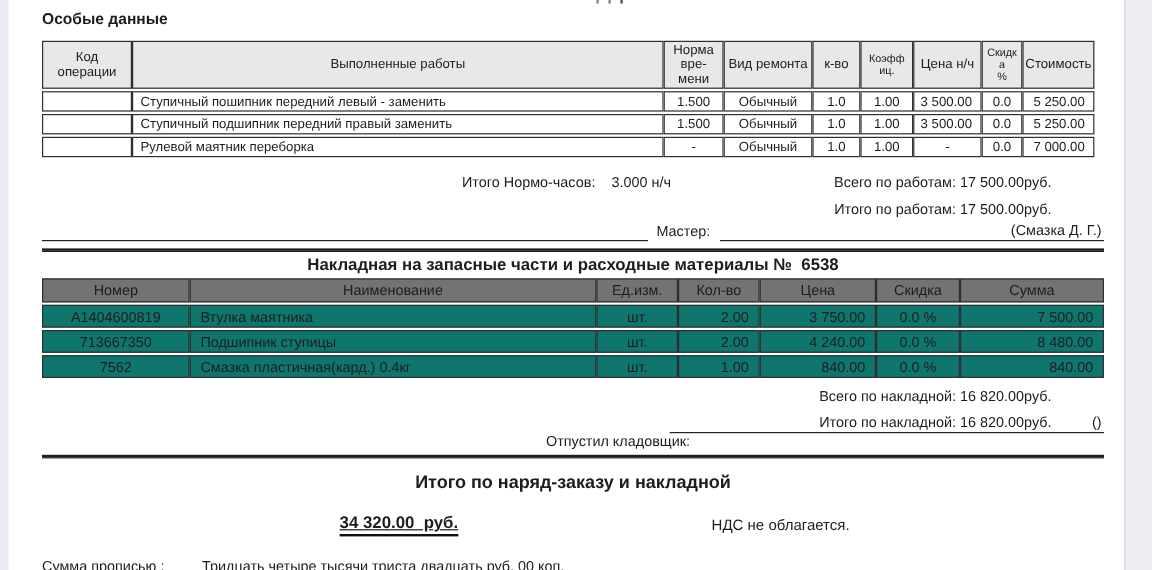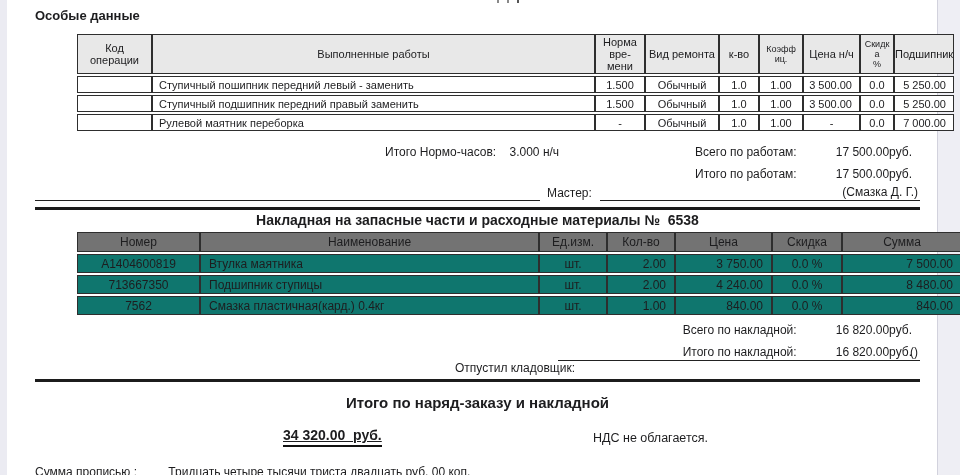--- a/index.html
+++ b/index.html
@@ -25,40 +25,40 @@
     position: absolute; width: 2px; height: 3px; background: #8a8a8a; top: 0;
   }
   .top-fragment i:nth-child(1) { left: 0; }
   .top-fragment i:nth-child(2) { left: 10px; }
   .top-fragment i:nth-child(3) { left: 20px; background: #555; }
 
   .doc { position: absolute; left: 35px; top: 8px; width: 885px; }
 
   .h-special { font-size: 13px; font-weight: bold; margin-bottom: 9px; }
 
-  table { border-collapse: separate; border-spacing: 0 2px; table-layout: fixed; margin-left: 42px; }
+  table { border-collapse: separate; border-spacing: 0 2px; table-layout: fixed; }
   .works-table { width: 877px; font-size: 11px; }
   .works-table th, .works-table td { border: 1px solid #2e2e2e; }
   .works-table th {
     background: #e8e8e8; font-weight: normal; height: 40px;
     line-height: 12px; white-space: pre-line; text-align: center; vertical-align: middle;
     overflow: hidden;
   }
   .works-table th.small { font-size: 9px; line-height: 10px; }
   .works-table td { height: 17px; padding: 1px 3px; vertical-align: middle; background: #fff; }
   .works-table td.desc { text-align: left; padding-left: 6px; }
   .works-table td.ctr { text-align: center; }
   .works-table td.rgt { text-align: right; padding-right: 7px; }
 
   .sum-works { position: relative; height: 52px; font-size: 12px; }
   .sum-nch { position: absolute; left: 350px; top: 12px; }
   .sum-nch .val { margin-left: 10px; }
   .sum-right1 { position: absolute; right: 8px; top: 12px; }
   .sum-right2 { position: absolute; right: 8px; top: 34px; }
-  .sum-val { display: inline-block; min-width: 112px; text-align: right; }
+  .sum-val { display: inline-block; min-width: 112px; text-align: left; }
 
   .master-row { position: relative; height: 20px; font-size: 12px; }
   .master-uline-left { position: absolute; left: 0; top: 0; width: 505px; height: 16px; border-bottom: 1px solid #222; }
   .master-label { position: absolute; left: 512px; top: 1px; }
   .master-uline-right {
     position: absolute; left: 565px; right: 0; top: 0; height: 16px;
     border-bottom: 1px solid #222; text-align: right; padding-right: 2px;
   }
 
   .dline { height: 2px; border-top: 2px solid #1c1c1c; border-bottom: 1px solid #1c1c1c; margin-top: 2px; }
@@ -128,21 +128,21 @@
 вре-
 мени</th>
       <th>Вид ремонта</th>
       <th>к-во</th>
       <th class="small">Коэфф
 иц.</th>
       <th>Цена н/ч</th>
       <th class="small">Скидк
 а
 %</th>
-      <th>Подшипник</th>
+      <th>Стоимость</th>
     </tr>
     <tr>
       <td class="ctr"></td>
       <td class="desc">Ступичный пошипник передний левый - заменить</td>
       <td class="ctr">1.500</td>
       <td class="ctr">Обычный</td>
       <td class="ctr">1.0</td>
       <td class="ctr">1.00</td>
       <td class="rgt">3 500.00</td>
       <td class="ctr">0.0</td>

